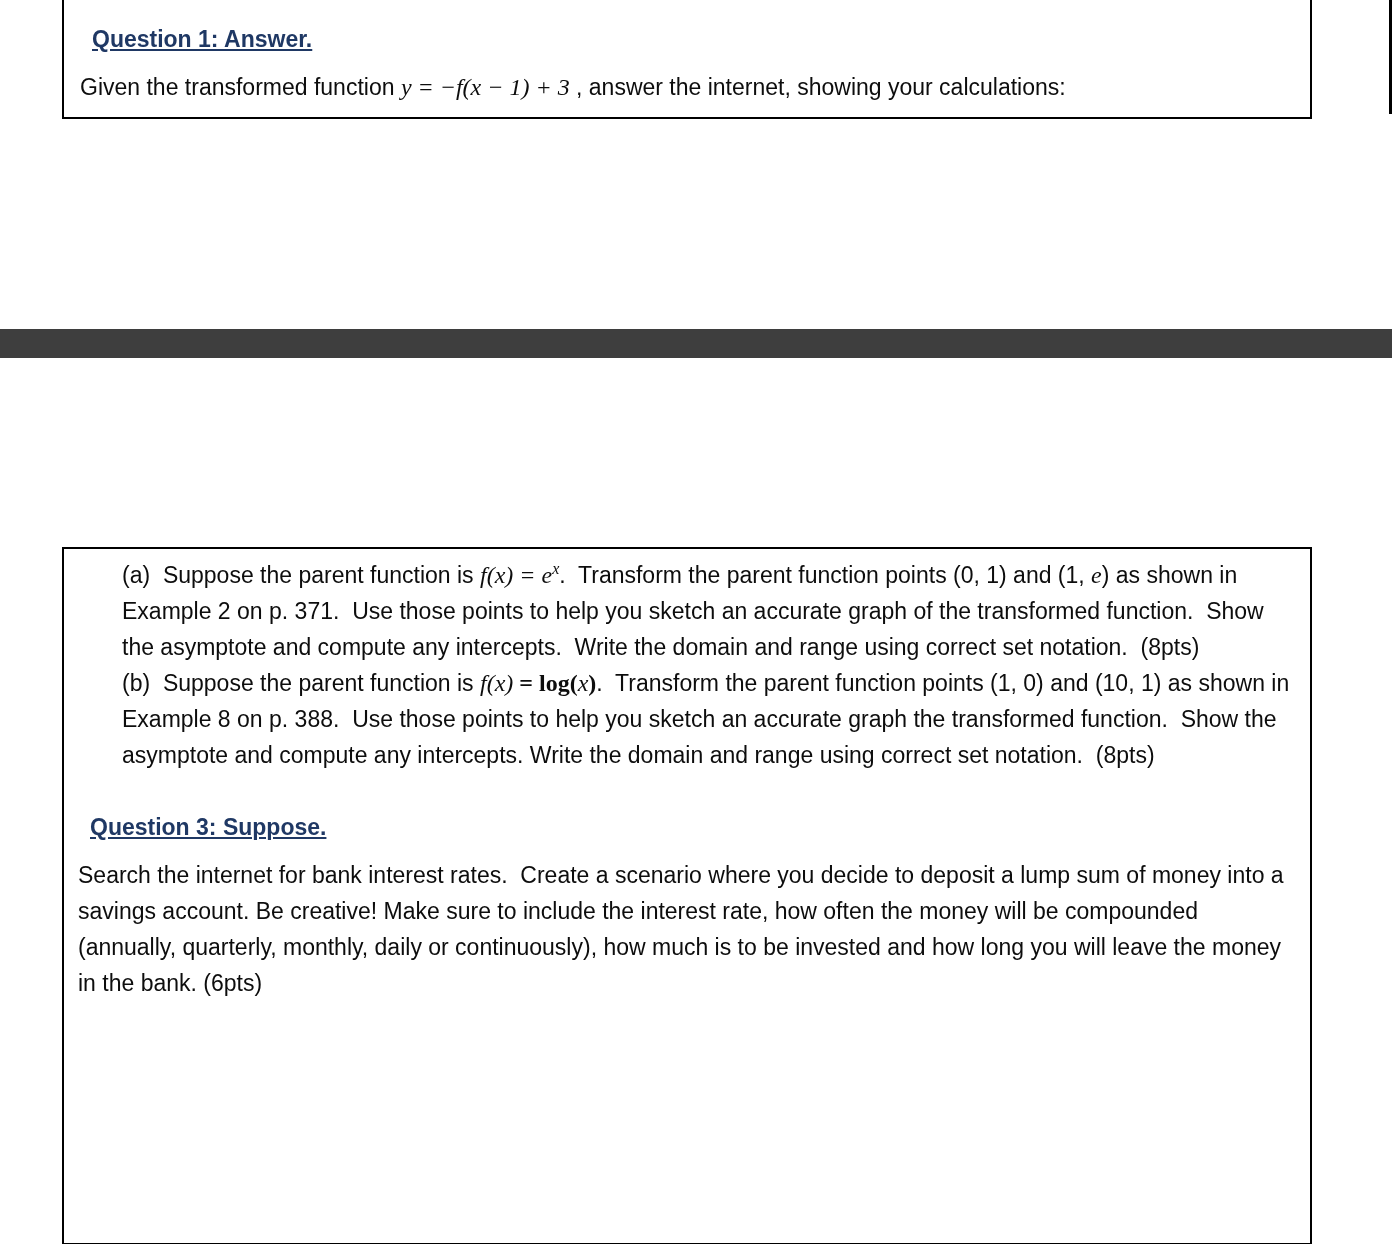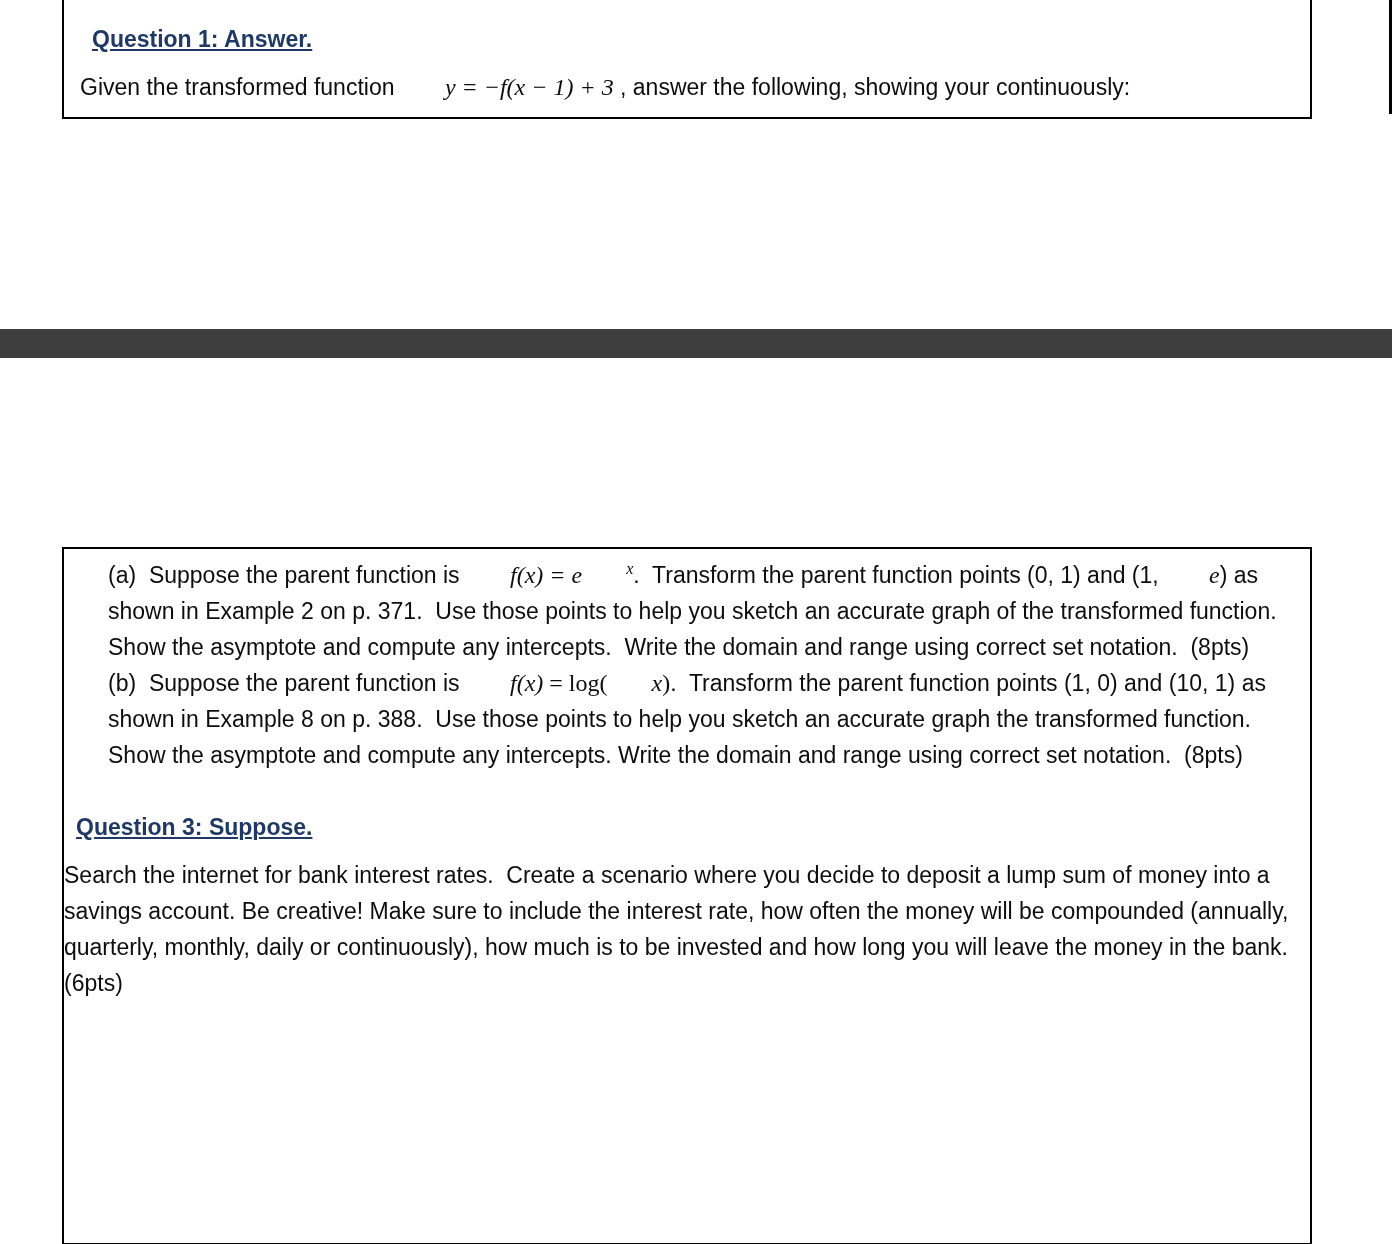--- a/index.html
+++ b/index.html
@@ -24,21 +24,21 @@
     position: absolute;
     border: 2px solid var(--border-color);
     background: var(--page-bg);
   }
   .box-top {
     left: 62px; top: -3px; width: 1250px;
     padding: 10px 16px 12px 16px;
   }
   .box-main {
     left: 62px; top: 547px; width: 1250px; height: 698px;
-    padding: 8px 14px 0 0;
+    padding: 8px 14px 0 14px;
   }
   .edge-line {
     position: absolute; right: 0; top: 0;
     width: 3px; height: 114px;
     background: var(--border-color);
   }
   .divider-bar {
     position: absolute; left: 0; top: 329px;
     width: 1392px; height: 29px;
     background: var(--divider-color);
@@ -58,40 +58,40 @@
     font-size: 23px; line-height: 36px;
     white-space: pre-wrap;
   }
   .para-intro { max-width: 1085px; }
   .para-ab { margin-left: 44px; }
 
   .math {
     font-family: "Liberation Serif", serif;
     font-style: italic;
     font-size: 24px;
-    margin-left: 44px;
   }
   .mathup {
     font-family: "Liberation Serif", serif;
     font-style: normal;
     font-size: 24px;
+    font-weight: bold;
   }
   sup.math {
     font-size: 16px;
     line-height: 0;
   }
 </style>
 </head>
 <body>
 
 <div class="page">
 
   <div class="box box-top">
     <h2 class="q-heading">Question 1: Answer.</h2>
-    <p class="para para-intro"><span>Given the transformed function </span><span class="math">y = −f(x − 1) + 3</span><span> , answer the following, showing your continuously:</span></p>
+    <p class="para para-intro"><span>Given the transformed function </span><span class="math">y = −f(x − 1) + 3</span><span> , answer the internet, showing your calculations:</span></p>
   </div>
 
   <div class="edge-line"></div>
 
   <div class="divider-bar"></div>
 
   <div class="box box-main">
 
     <p class="para para-ab"><span>(a)  Suppose the parent function is </span><span class="math">f(x) = e</span><sup class="math">x</sup><span>.  Transform the parent function points (0, 1) and (1, </span><span class="math">e</span><span>) as shown in Example 2 on p. 371.  Use those points to help you sketch an accurate graph of the transformed function.  Show the asymptote and compute any intercepts.  Write the domain and range using correct set notation.  (8pts)</span></p>
 

